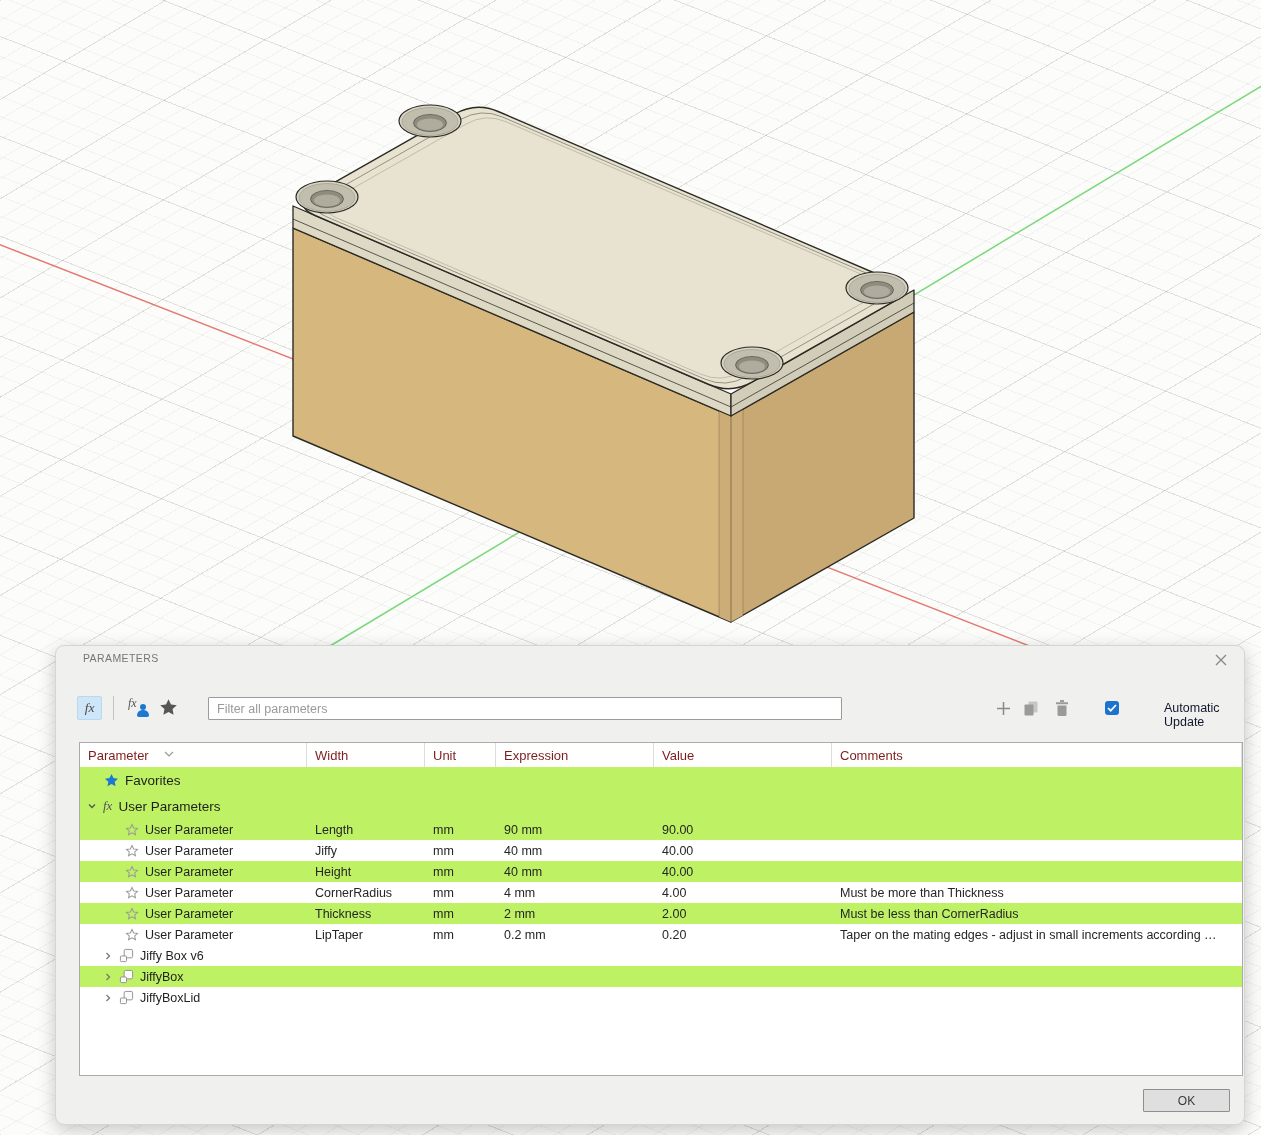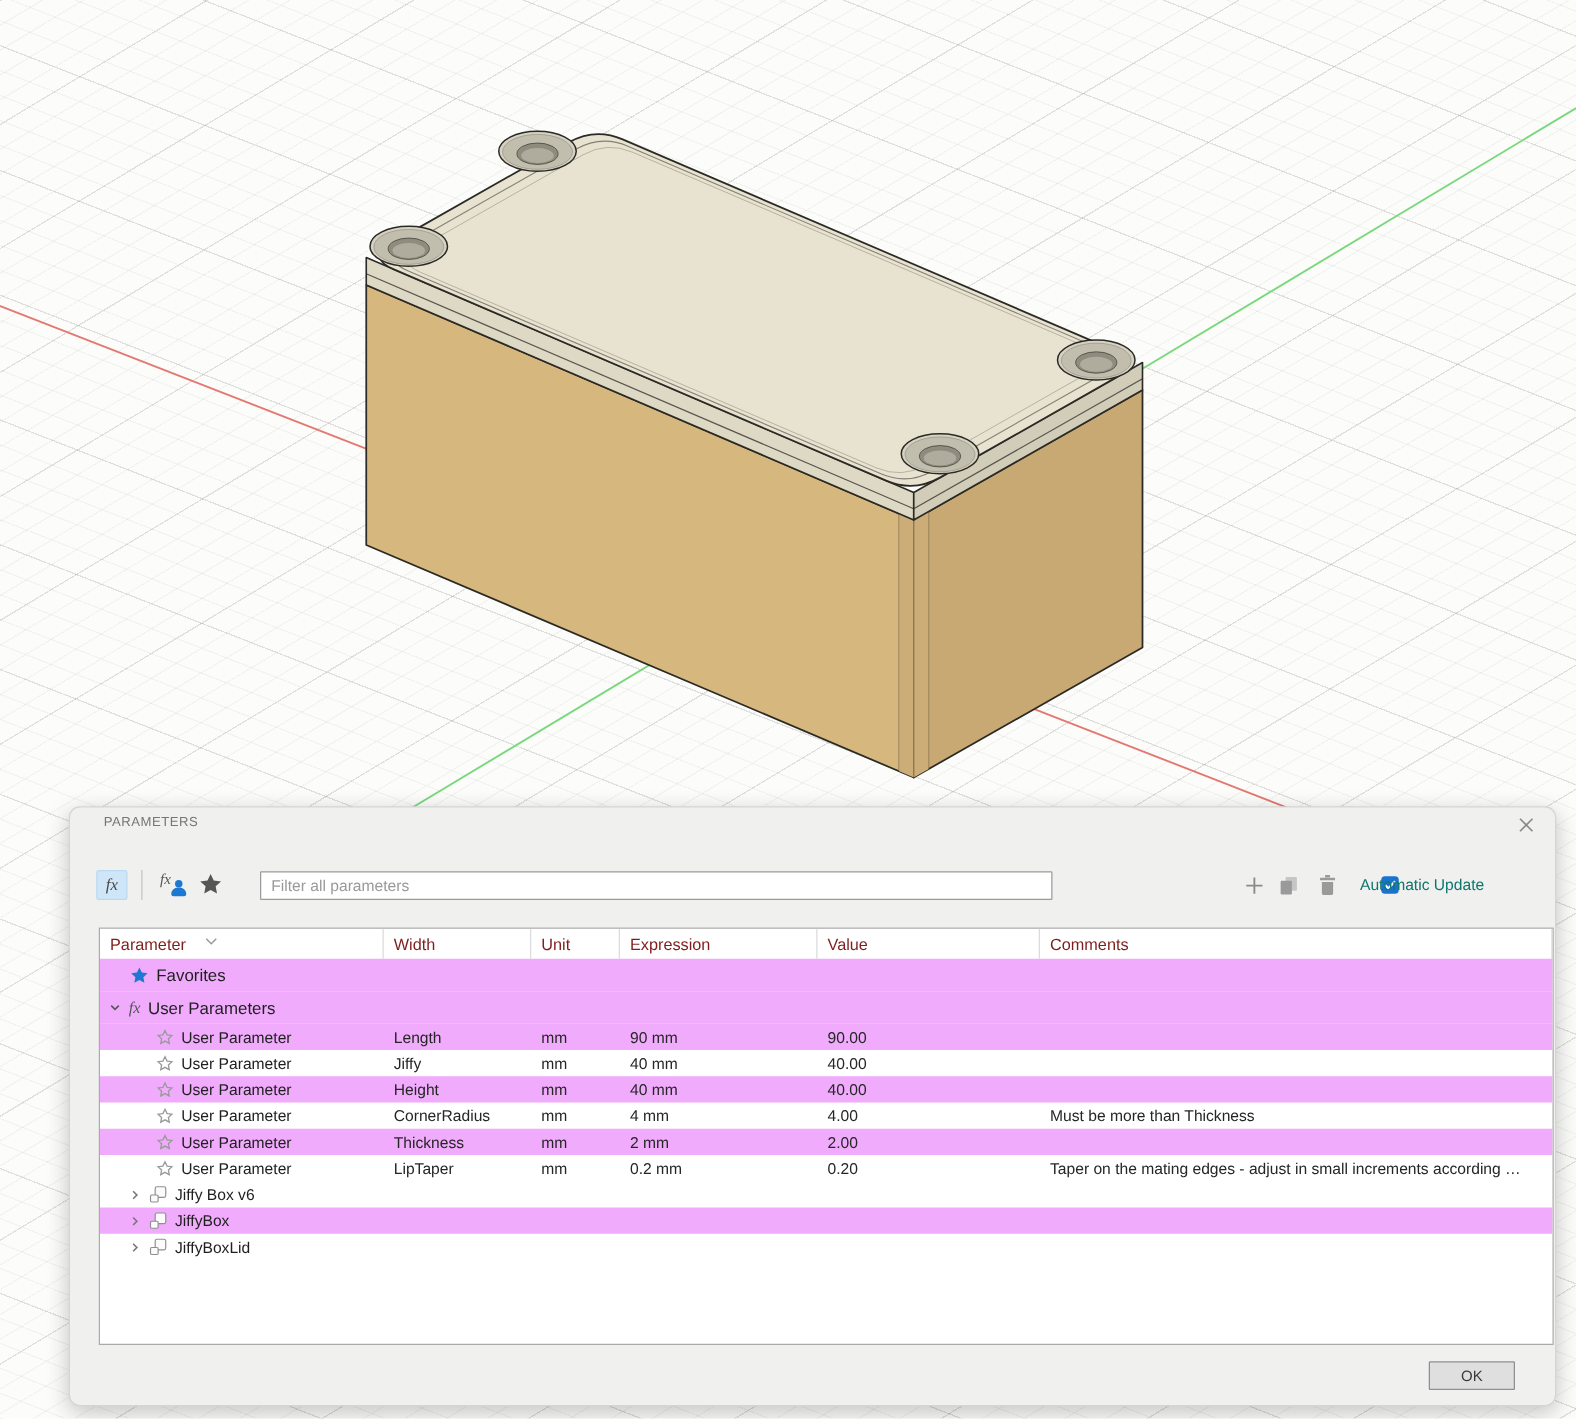--- a/index.html
+++ b/index.html
@@ -34,46 +34,46 @@
   .tb-fxp .bod{position:absolute;left:9px;top:14px;width:12px;height:7px;border-radius:6px 6px 2px 2px;background:#1d78d2;}
   .tb-star{position:absolute;left:103px;top:52px;width:19px;height:19px;}
   .tb-input{position:absolute;left:152px;top:51px;width:634px;height:23px;border:1px solid #9b9b9b;background:#fff;
     font-size:12.5px;color:#333;padding:0 8px;box-sizing:border-box;border-radius:1px;outline:none;}
   .tb-input::placeholder{color:#9a9a9a;}
   .tb-ico{position:absolute;top:52px;width:20px;height:20px;display:flex;align-items:center;justify-content:center;}
   .tb-plus{left:937px;} .tb-copy{left:965px;} .tb-trash{left:996px;}
   .tb-check{position:absolute;left:1049px;top:55px;width:14px;height:14px;background:#1a73cf;border-radius:3px;
     display:flex;align-items:center;justify-content:center;}
   .tb-check svg{display:block;}
-  .tb-check-label{position:absolute;left:1032px;top:55px;font-size:12.5px;color:#0f766e;}
+  .tb-check-label{position:absolute;left:1108px;top:55px;font-size:12.5px;color:#0f172a;}
 
   
   .ptable{position:absolute;left:23px;top:96px;width:1164px;height:334px;background:#fff;
     border:1px solid #ababab;box-sizing:border-box;overflow:hidden;}
   .thead{display:grid;grid-template-columns:227px 118px 71px 158px 178px auto;height:24px;position:relative;}
   .thead .hcell{display:flex;align-items:center;padding-left:8px;font-size:13px;color:#7f1d1d;
     border-right:1px solid #dcdcdc;box-sizing:border-box;}
   .thead .hcell:last-child{border-right:none;}
   .sortchev{position:absolute;left:84px;top:0px;}
   .row{display:grid;grid-template-columns:227px 118px 71px 158px 178px auto;height:21px;}
   .row.bigrow{height:26px;}
-  .row.shade{background:#f0abfc;}
+  .row.shade{background:#bef264;}
   .cell{display:flex;align-items:center;padding-left:8px;font-size:12.5px;color:#262626;
     white-space:nowrap;overflow:hidden;box-sizing:border-box;}
   .c-param{gap:6px;}
   .c-param.ind-fav{padding-left:24px;}
   .c-param.ind-group{padding-left:7px;}
   .c-param.ind-param{padding-left:45px;}
   .c-param.ind-comp{padding-left:23px;}
   .c-param .lbl{color:#1f1f1f;}
   .row.bigrow .lbl{font-size:13.5px;}
   .fxg{font:italic 13px "Liberation Serif",serif;color:#555;}
   .ico{display:inline-flex;align-items:center;justify-content:center;}
 
-  .ok-btn{position:absolute;left:1087px;top:443px;width:69px;height:23px;background:#dfdfdf;
+  .ok-btn{position:absolute;left:1087px;top:443px;width:87px;height:23px;background:#dfdfdf;
     border:1px solid #8f8f8f;border-radius:1px;font-size:12px;color:#3a3a3a;
     display:flex;align-items:center;justify-content:center;box-sizing:border-box;cursor:pointer;}
 </style>
 </head>
 <body>
 
 <div class="stage">
 
   <div class="viewport">
     <svg width="1261" height="1135" viewBox="0 0 1261 1135">
@@ -296,20 +296,21 @@
                 <svg width="14" height="14" viewBox="0 0 16 16">
                   <path d="M8 1.6l1.9 4 4.4.5-3.2 3 .8 4.3L8 11.3 4.1 13.4l.8-4.3-3.2-3 4.4-.5z" fill="none" stroke="#9a9a9a" stroke-width="1.2"></path>
                 </svg>
               </span>
               <span class="lbl">User Parameter</span>
             </div>
             <div class="cell">Thickness</div>
             <div class="cell">mm</div>
             <div class="cell">2 mm</div>
             <div class="cell">2.00</div>
+            <div class="cell">Must be less than CornerRadius</div>
           </div>
           <div class="row">
             <div class="cell c-param ind-param">
               <span class="ico">
                 <svg width="14" height="14" viewBox="0 0 16 16">
                   <path d="M8 1.6l1.9 4 4.4.5-3.2 3 .8 4.3L8 11.3 4.1 13.4l.8-4.3-3.2-3 4.4-.5z" fill="none" stroke="#9a9a9a" stroke-width="1.2"></path>
                 </svg>
               </span>
               <span class="lbl">User Parameter</span>
             </div>

